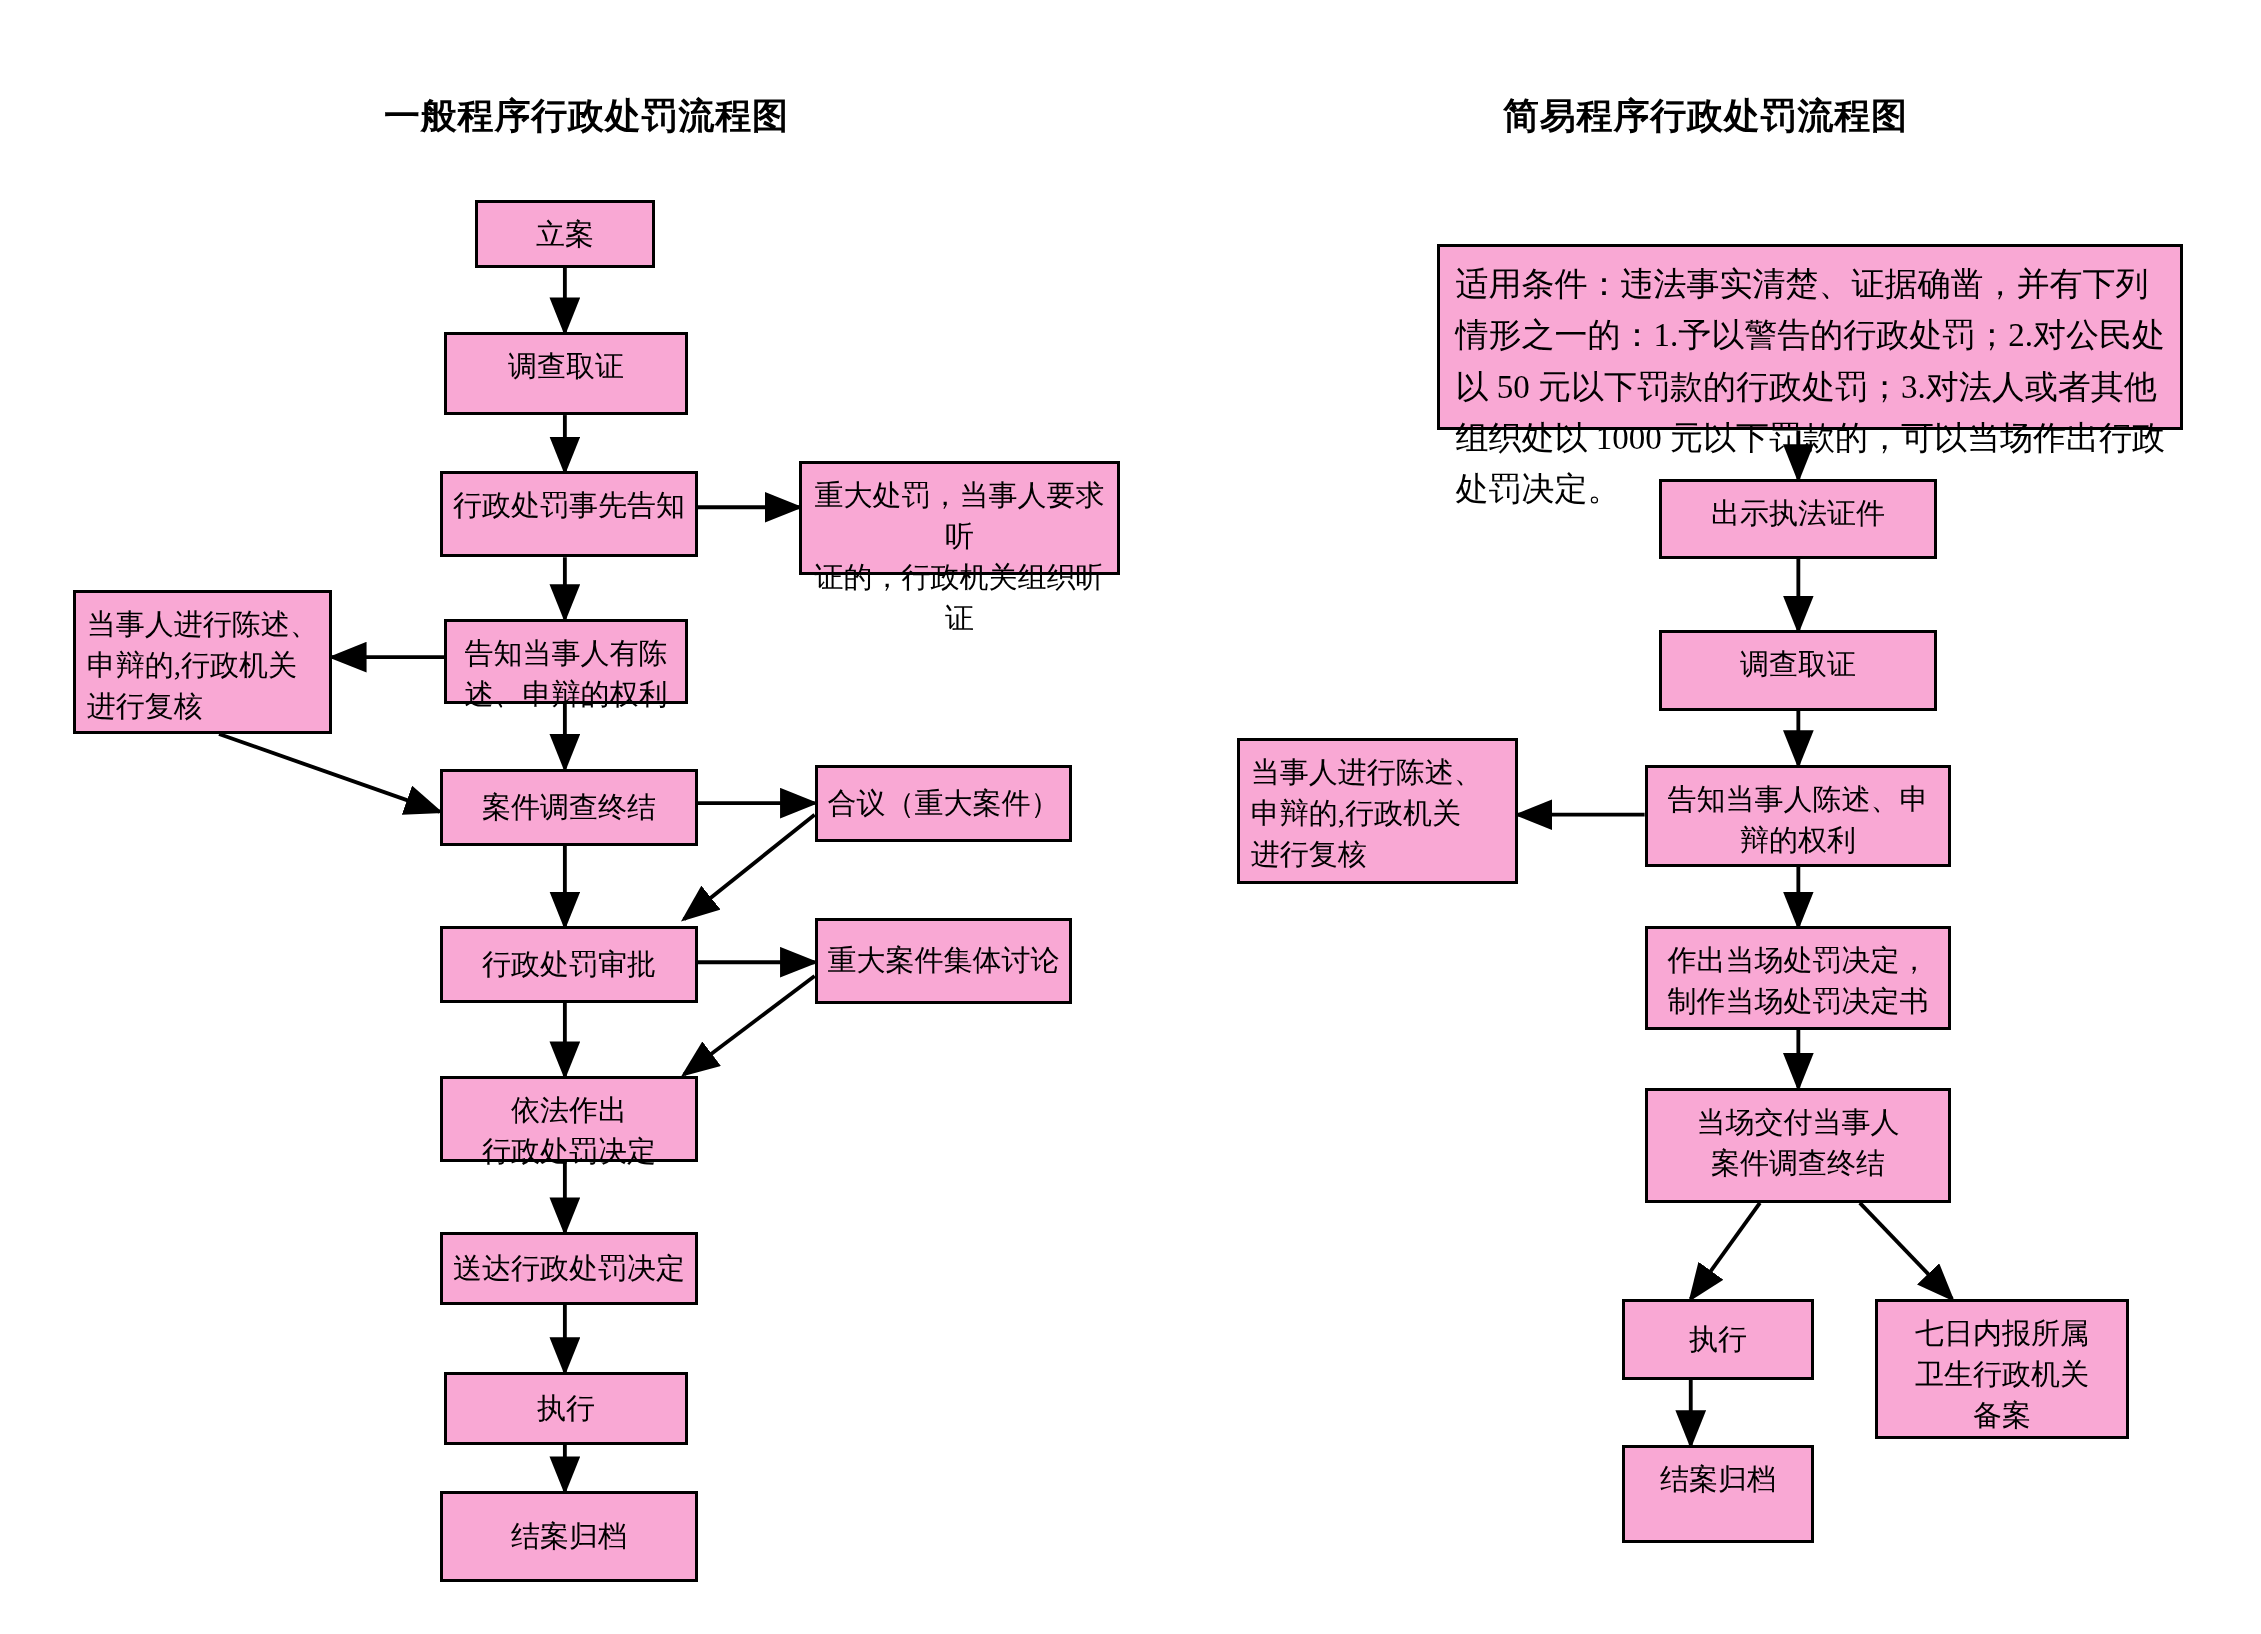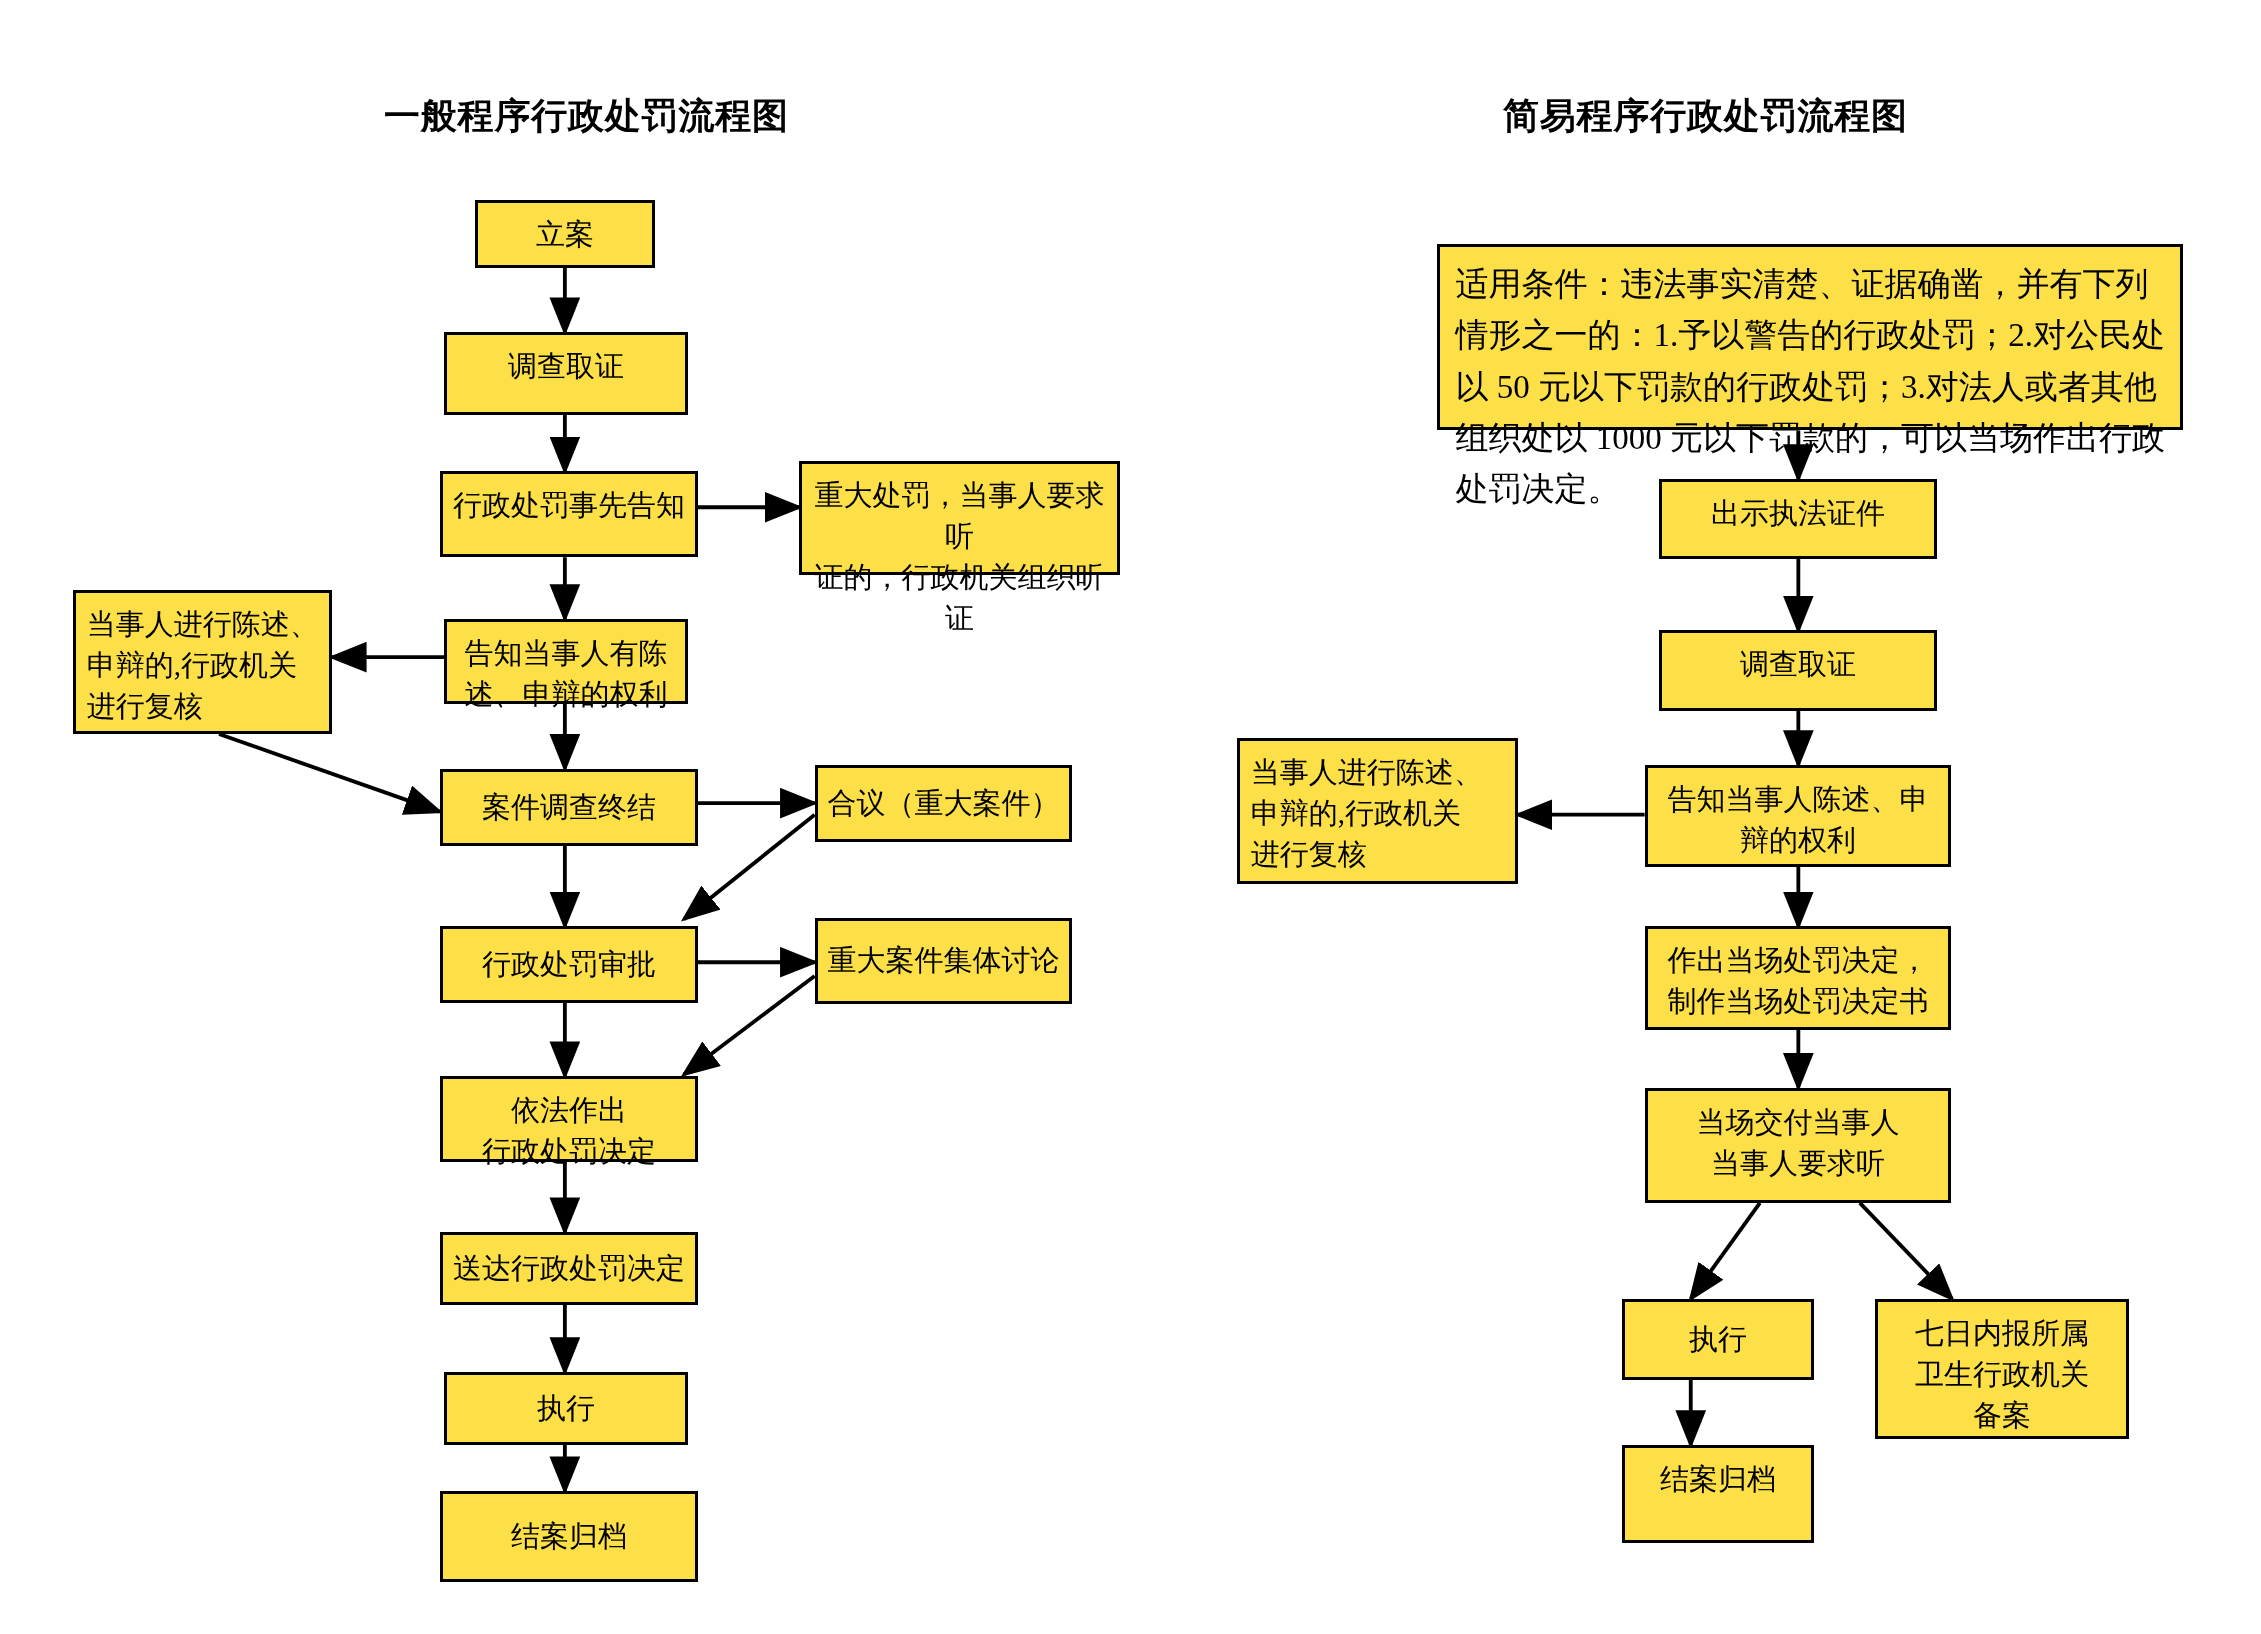--- a/index.html
+++ b/index.html
@@ -24,21 +24,21 @@
     font-weight: 700;
     letter-spacing: 0.8px;
     white-space: nowrap;
     color: #000;
     text-align: right;
   }
   .node {
     position: absolute;
     box-sizing: border-box;
     border: 3.1px solid #000;
-    background: #fde047;
+    background: #f9a8d4;
     display: flex;
     align-items: flex-start;
     justify-content: center;
     padding-top: 10.8px;
     font-size: 29px;
     line-height: 1.42;
     text-align: center;
     white-space: pre-line;
     color: #000;
   }
@@ -169,21 +169,21 @@
 辩的权利</div>
 
   <div class="node leftalign" style="left:1237px; top:738px; width:281px; height:146px;">当事人进行陈述、
 申辩的,行政机关
 进行复核</div>
 
   <div class="node" style="left:1645px; top:926px; width:306px; height:104px;">作出当场处罚决定，
 制作当场处罚决定书</div>
 
   <div class="node" style="left:1645px; top:1088px; width:306px; height:115px;">当场交付当事人
-当事人要求听</div>
+案件调查终结</div>
 
   <div class="node vcenter" style="left:1622px; top:1299px; width:192px; height:81px;">执行</div>
 
   <div class="node" style="left:1875px; top:1299px; width:254px; height:140px;">七日内报所属
 卫生行政机关
 备案</div>
 
   <div class="node" style="left:1622px; top:1445px; width:192px; height:98px;">结案归档</div>
 
 </div>

